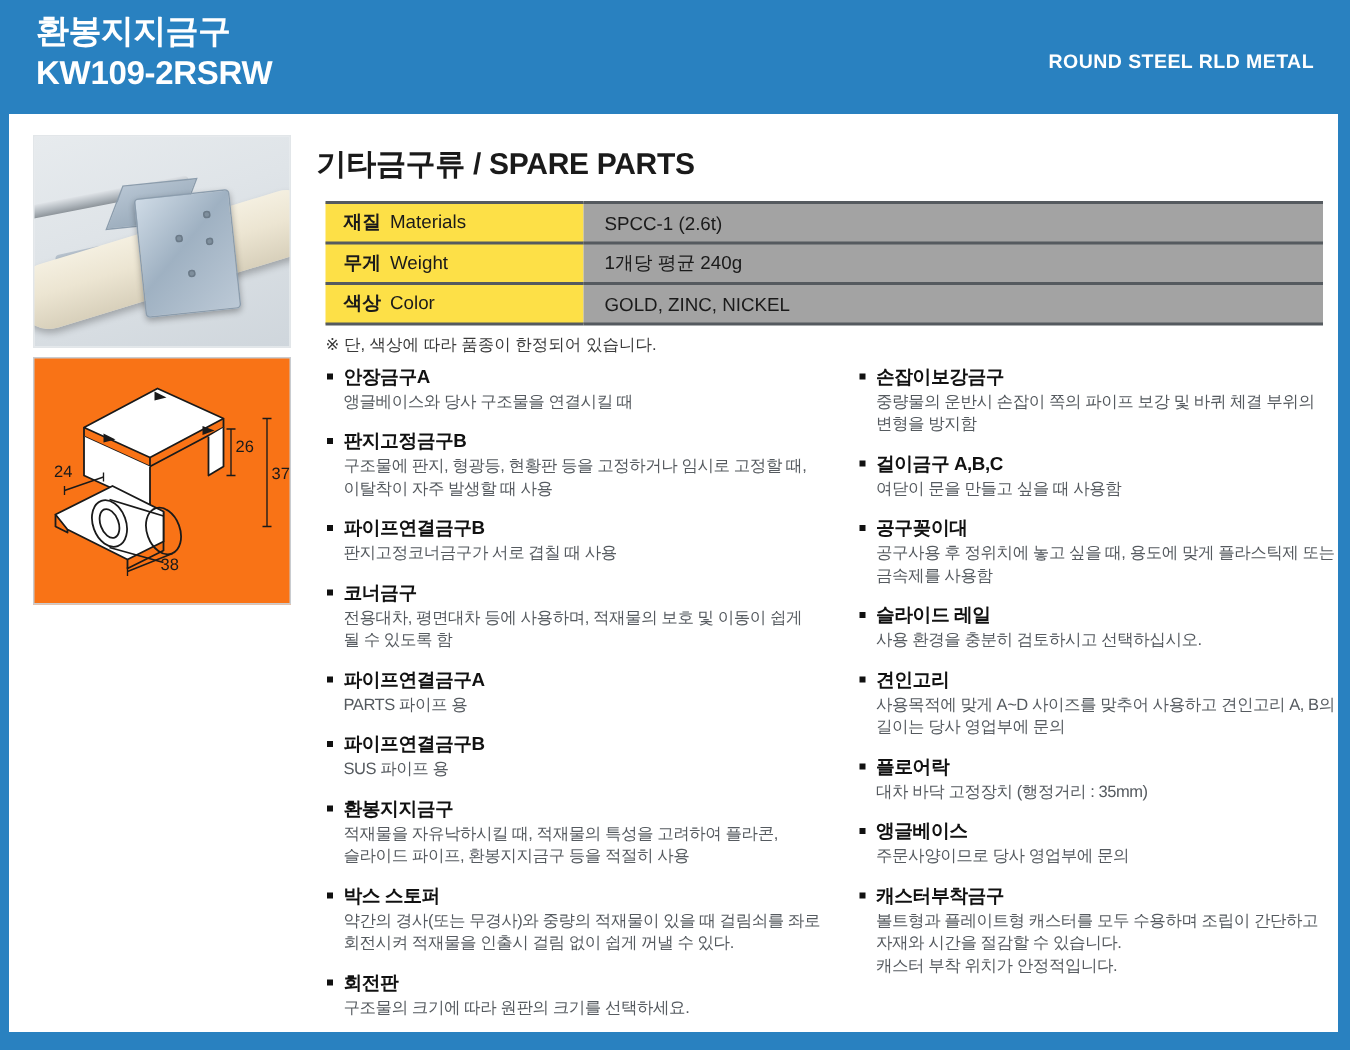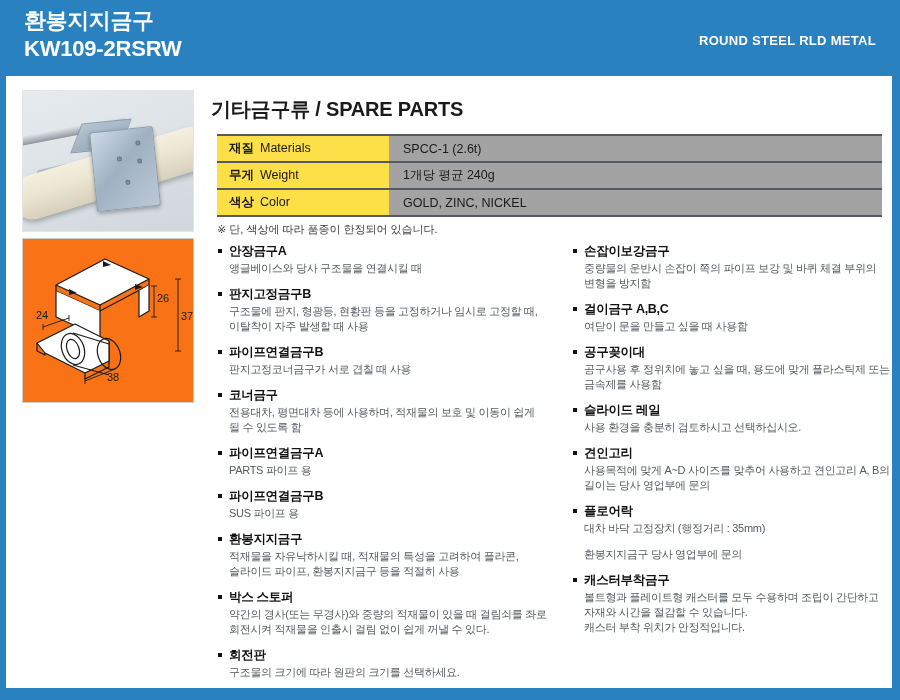--- a/index.html
+++ b/index.html
@@ -314,21 +314,22 @@
         </div>
         <div class="part">
           <div class="part-name">견인고리</div>
           <div class="part-desc">사용목적에 맞게 A~D 사이즈를 맞추어 사용하고 견인고리 A, B의<br>길이는 당사 영업부에 문의</div>
         </div>
         <div class="part">
           <div class="part-name">플로어락</div>
           <div class="part-desc">대차 바닥 고정장치 (행정거리 : 35mm)</div>
         </div>
         <div class="part">
-          <div class="part-desc">환봉지지금구 당사 영업부에 문의</div>
+          <div class="part-name">앵글베이스</div>
+          <div class="part-desc">주문사양이므로 당사 영업부에 문의</div>
         </div>
         <div class="part">
           <div class="part-name">캐스터부착금구</div>
           <div class="part-desc">볼트형과 플레이트형 캐스터를 모두 수용하며 조립이 간단하고<br>자재와 시간을 절감할 수 있습니다.<br>캐스터 부착 위치가 안정적입니다.</div>
         </div>
       </div>
 
   </div>
 </div>
 

